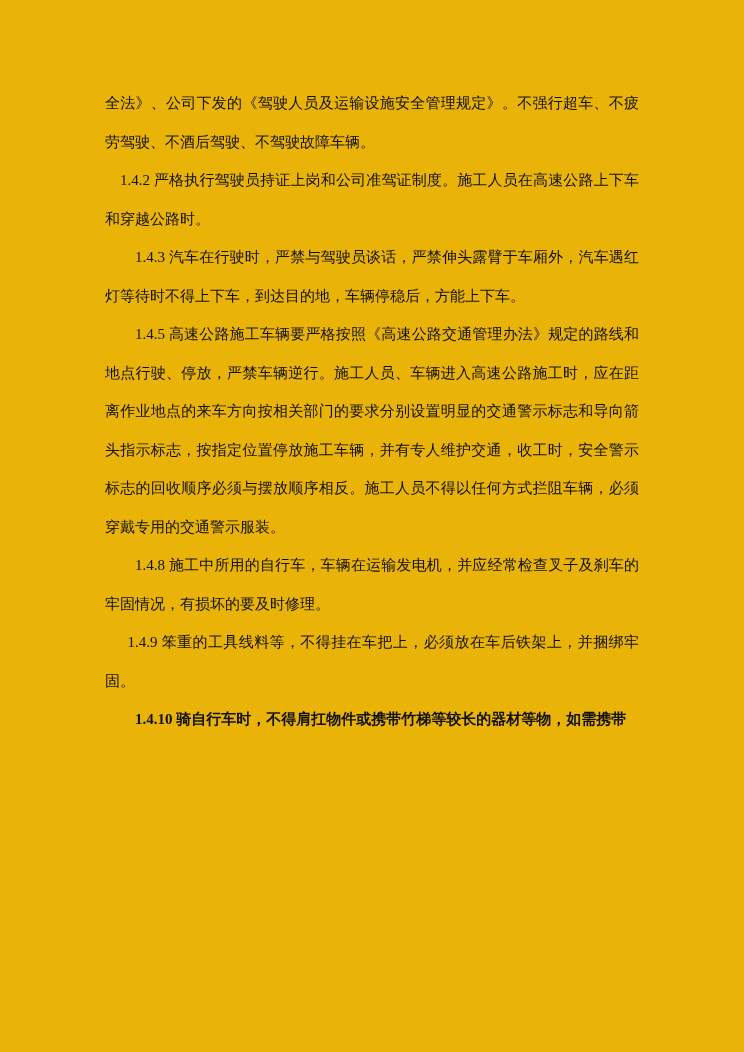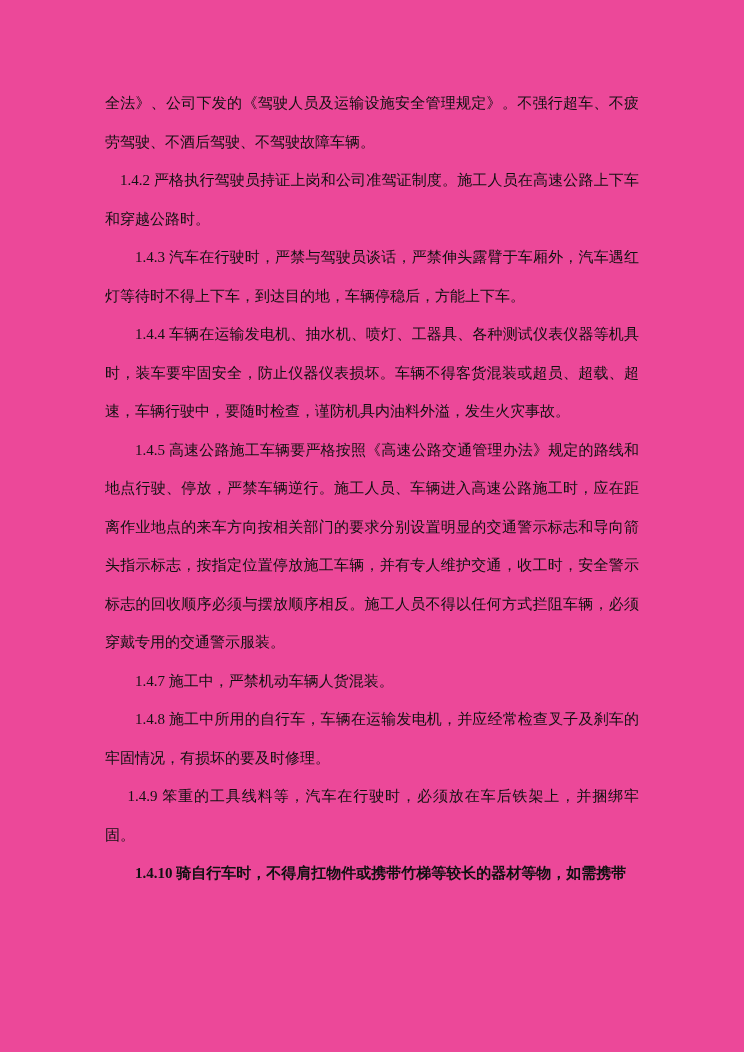--- a/index.html
+++ b/index.html
@@ -4,21 +4,21 @@
 <style>
   html, body {
     margin: 0;
     padding: 0;
     background: #ffffff;
   }
   .page {
     position: relative;
     width: 744px;
     height: 1052px;
-    background: #ec4899;
+    background: #eab308;
     overflow: hidden;
   }
   .content {
     position: absolute;
     left: 105px;
     top: 84px;
     width: 534px;
     font-family: "Liberation Serif", "DejaVu Serif", serif;
     font-size: 15px;
     line-height: 38.5px;
@@ -33,20 +33,18 @@
   }
 </style>
 </head>
 <body>
 
 <div class="page">
   <div class="content" id="document-content">
       <p class="para" style="text-indent: 0em;">全法》、公司下发的《驾驶人员及运输设施安全管理规定》。不强行超车、不疲劳驾驶、不酒后驾驶、不驾驶故障车辆。</p>
       <p class="para" style="text-indent: 1em;">1.4.2 严格执行驾驶员持证上岗和公司准驾证制度。施工人员在高速公路上下车和穿越公路时。</p>
       <p class="para" style="text-indent: 2em;">1.4.3 汽车在行驶时，严禁与驾驶员谈话，严禁伸头露臂于车厢外，汽车遇红灯等待时不得上下车，到达目的地，车辆停稳后，方能上下车。</p>
-      <p class="para" style="text-indent: 2em;">1.4.4 车辆在运输发电机、抽水机、喷灯、工器具、各种测试仪表仪器等机具时，装车要牢固安全，防止仪器仪表损坏。车辆不得客货混装或超员、超载、超速，车辆行驶中，要随时检查，谨防机具内油料外溢，发生火灾事故。</p>
       <p class="para" style="text-indent: 2em;">1.4.5 高速公路施工车辆要严格按照《高速公路交通管理办法》规定的路线和地点行驶、停放，严禁车辆逆行。施工人员、车辆进入高速公路施工时，应在距离作业地点的来车方向按相关部门的要求分别设置明显的交通警示标志和导向箭头指示标志，按指定位置停放施工车辆，并有专人维护交通，收工时，安全警示标志的回收顺序必须与摆放顺序相反。施工人员不得以任何方式拦阻车辆，必须穿戴专用的交通警示服装。</p>
-      <p class="para" style="text-indent: 2em;">1.4.7 施工中，严禁机动车辆人货混装。</p>
       <p class="para" style="text-indent: 2em;">1.4.8 施工中所用的自行车，车辆在运输发电机，并应经常检查叉子及刹车的牢固情况，有损坏的要及时修理。</p>
-      <p class="para" style="text-indent: 1.5em;">1.4.9 笨重的工具线料等，汽车在行驶时，必须放在车后铁架上，并捆绑牢固。</p>
+      <p class="para" style="text-indent: 1.5em;">1.4.9 笨重的工具线料等，不得挂在车把上，必须放在车后铁架上，并捆绑牢固。</p>
       <p class="para" style="text-indent: 2em; font-weight: bold;">1.4.10 骑自行车时，不得肩扛物件或携带竹梯等较长的器材等物，如需携带</p>
     </div>
 </div>
 
 </body></html>

